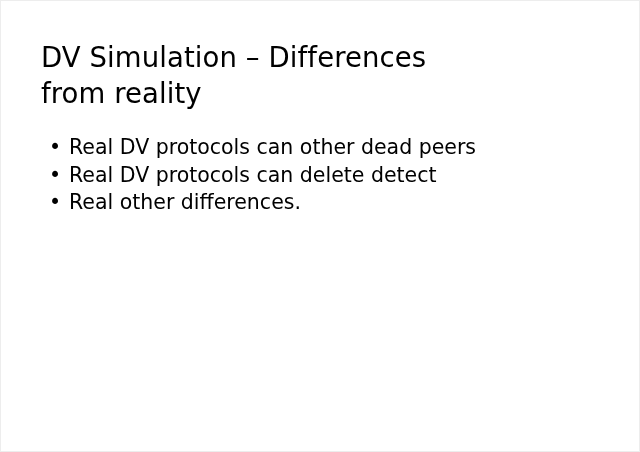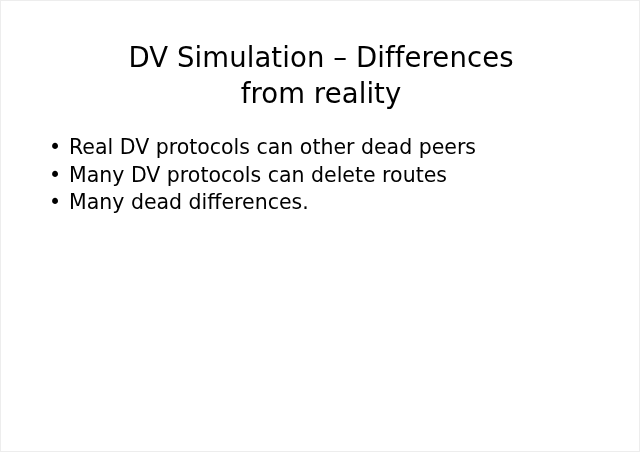--- a/index.html
+++ b/index.html
@@ -22,21 +22,21 @@
     height: 452px;
     background: #ffffff;
     border: 1px solid #ededed;
   }
 
   .slide-title {
     position: absolute;
     left: 40px;
     top: 38px;
     width: 560px;
-    text-align: center;
+    text-align: left;
     font-size: 27.5px;
     line-height: 36px;
     font-weight: normal;
     color: #000000;
     letter-spacing: 0.1px;
     white-space: pre-line;
     margin: 0;
   }
 
   .slide-body {
@@ -81,23 +81,23 @@
 
   <ul class="slide-body">
 
     <li class="bullet-item">
       <span class="bullet-marker">•</span>
       <span class="bullet-text">Real DV protocols can other dead peers</span>
     </li>
 
     <li class="bullet-item">
       <span class="bullet-marker">•</span>
-      <span class="bullet-text">Many DV protocols can delete routes</span>
+      <span class="bullet-text">Real DV protocols can delete detect</span>
     </li>
 
     <li class="bullet-item">
       <span class="bullet-marker">•</span>
-      <span class="bullet-text">Many dead differences.</span>
+      <span class="bullet-text">Real other differences.</span>
     </li>
 
   </ul>
 
 </div>
 
 </body></html>

